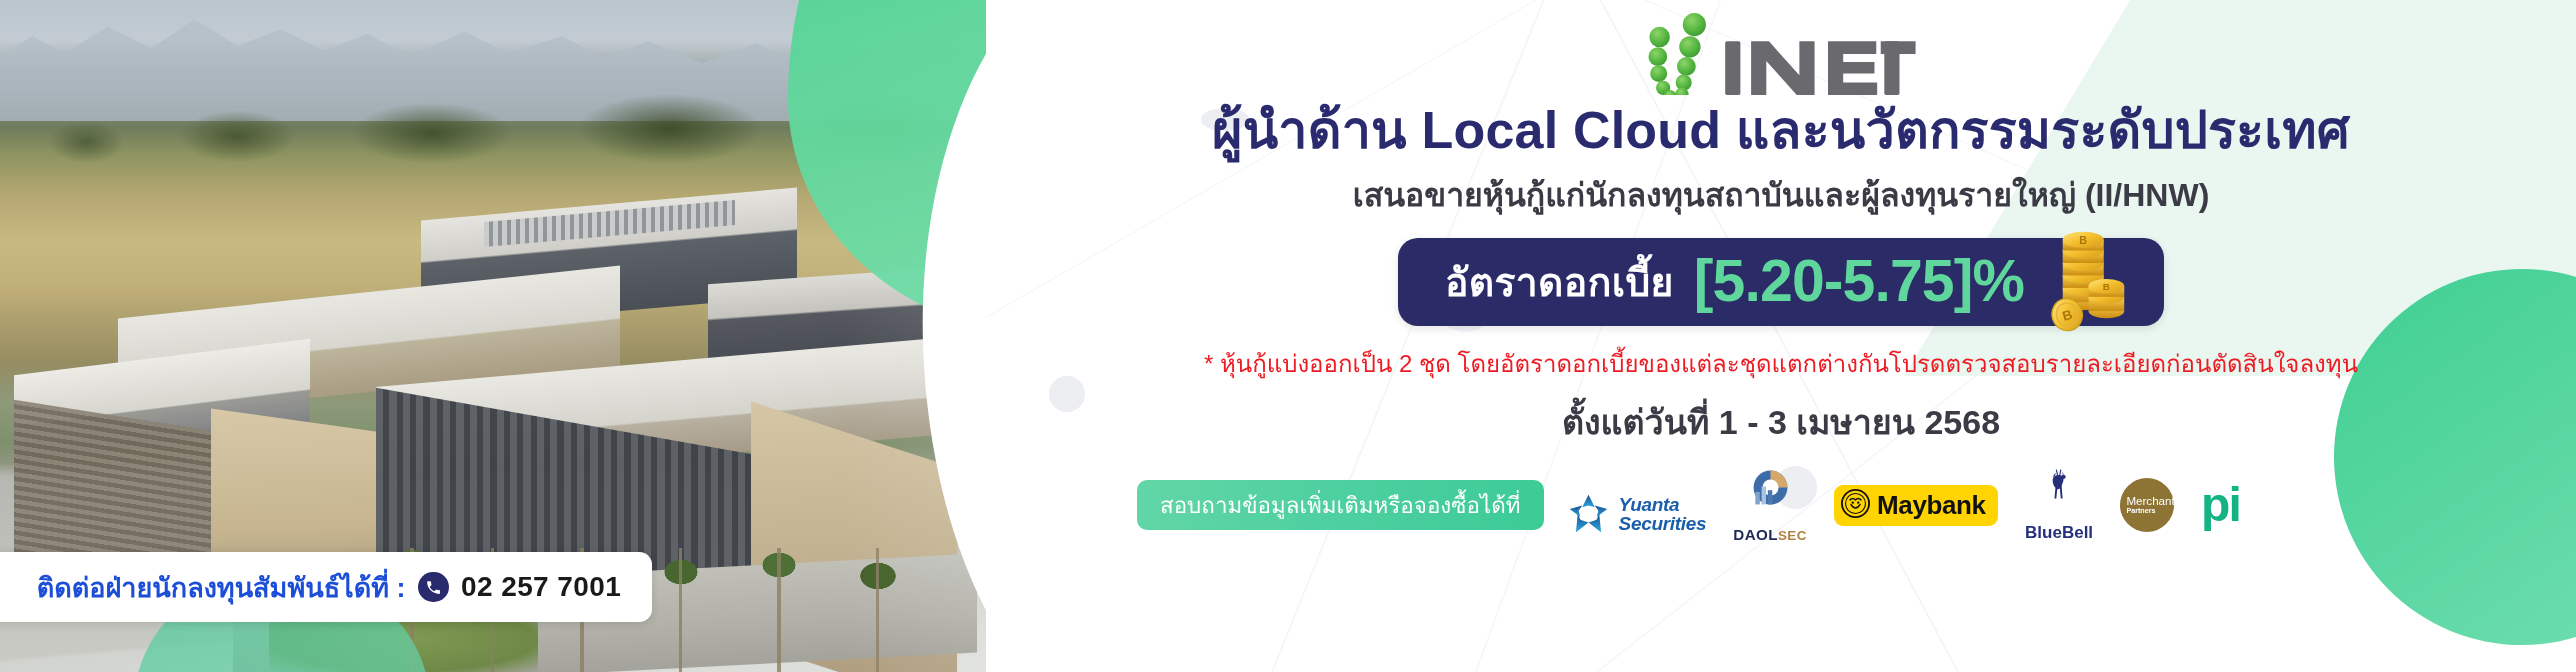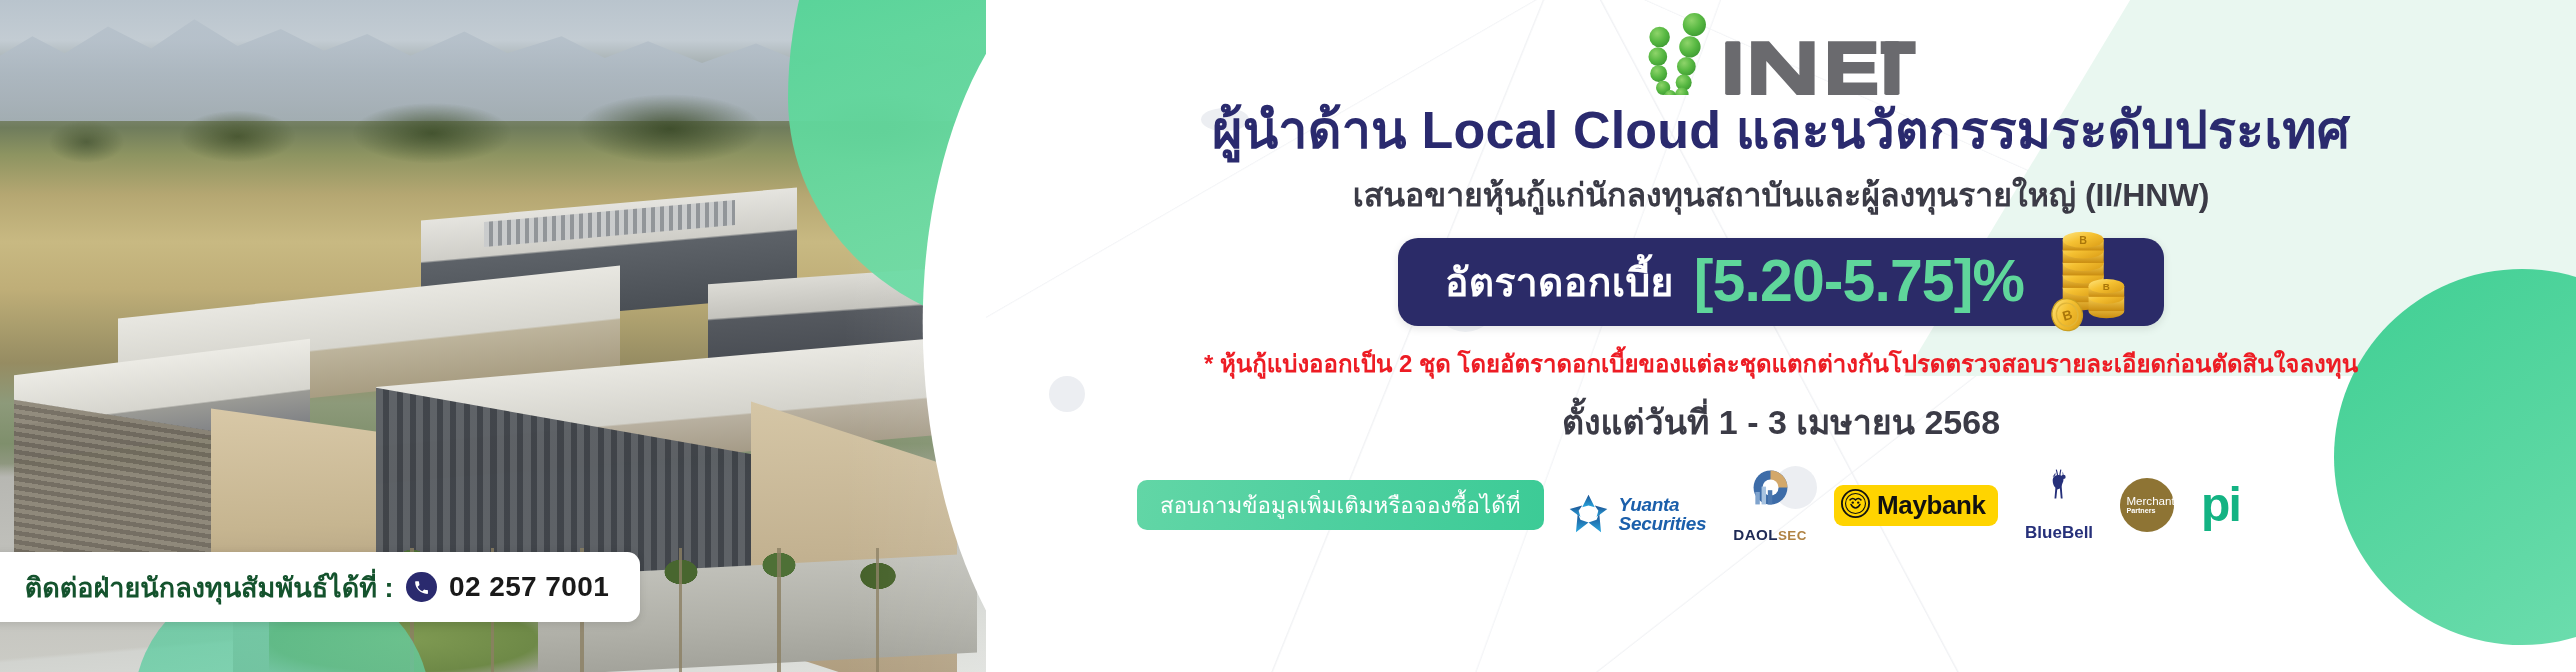--- a/index.html
+++ b/index.html
@@ -240,21 +240,21 @@
     display:flex; align-items:center; gap:20px;
     box-shadow:0 2.7px 9px rgba(0,0,0,.10);
   }
   .rate-label { font-size:39px; font-weight:700; color:#ffffff; letter-spacing:0.4px; }
   .rate-value { font-size:59px; font-weight:700; color:#5fd69b; letter-spacing:-0.9px; line-height:1; }
   .coins { width:82px; height:88px; position:relative; }
   .coins svg { position:absolute; left:0; top:-12.5px; }
 
   .disclaimer {
     margin-top:18px;
-    font-size:24px; color:#ed1c24; font-weight:700;
+    font-size:24px; color:#ed1c24; font-weight:400;
     white-space:nowrap;
   }
   .dateline {
     margin-top:12.5px;
     font-size:34px; font-weight:700; color:#3b3b46;
     white-space:nowrap;
   }
 
   
   .bottom-row {
@@ -310,21 +310,21 @@
   
   .contact-card {
     position:absolute; left:-14.3px; bottom:50px;
     background:#ffffff; border-radius:12.5px;
     height:70px; min-width:484px;
     display:flex; align-items:center; gap:12.5px;
     padding:0 30.5px 0 39px;
     box-shadow:0 1.8px 9px rgba(0,0,0,.12);
     z-index:40;
   }
-  .contact-label { font-size:27px; font-weight:700; color:#14532d; white-space:nowrap; }
+  .contact-label { font-size:27px; font-weight:700; color:#1d4ed8; white-space:nowrap;margin-left:12px; }
   .phone-ico {
     width:30.5px; height:30.5px; border-radius:50%;
     background:#2a2a6e; display:flex; align-items:center; justify-content:center;
     flex:0 0 auto;
   }
   .contact-number { font-size:28px; font-weight:700; color:#1a1a1a; white-space:nowrap; letter-spacing:0.4px; }
 </style>
 </head>
 <body>
 

